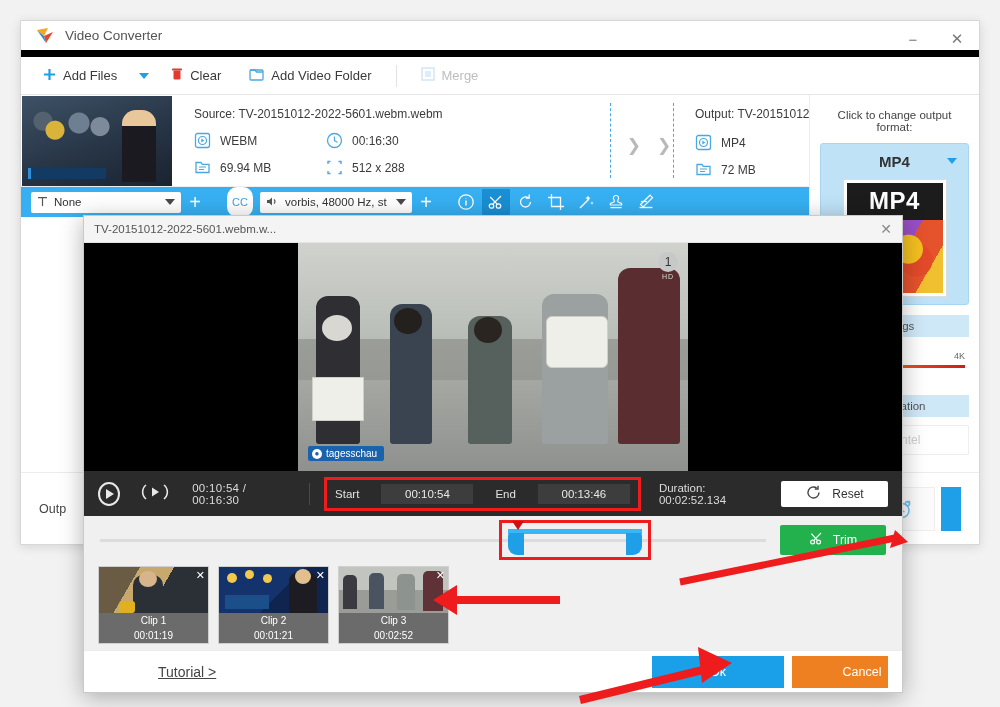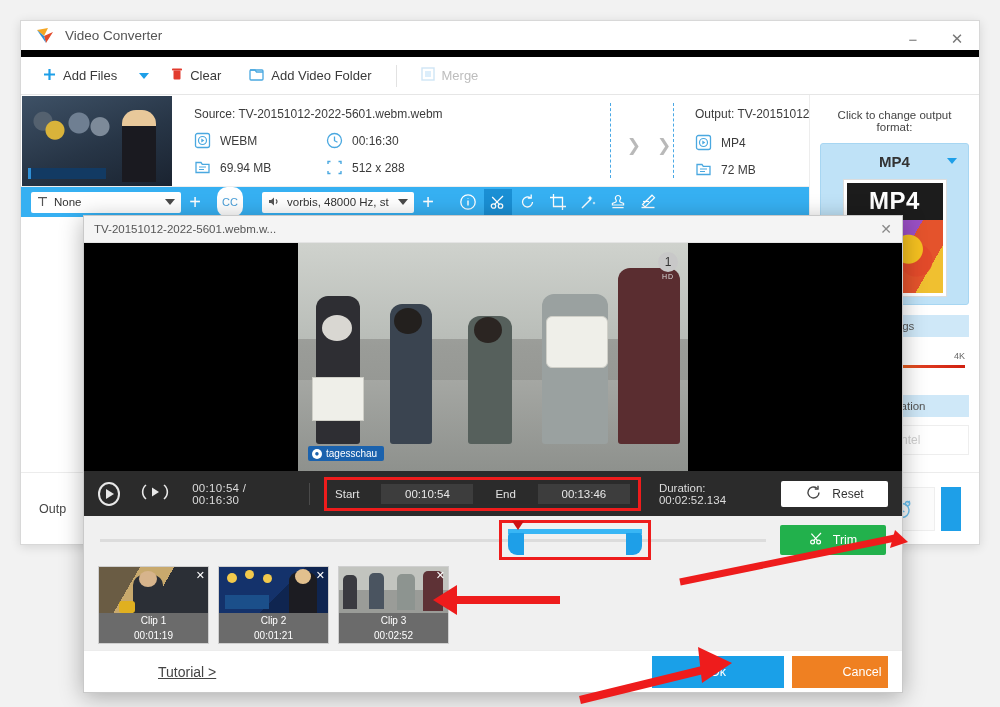--- a/index.html
+++ b/index.html
@@ -89,21 +89,21 @@
     height:30px; background:#36b0f2; display:flex; align-items:center; padding-left:10px; gap:0;
   }
   .sel {
     height:21px; background:#fff; border-radius:2px; display:flex; align-items:center;
     padding:0 6px; font-size:11.5px; color:#333; gap:6px;
   }
   .sel.sub { width:150px; }
   .sel.aud { width:152px; }
   .sel .sel-caret { margin-left:auto; width:0;height:0;border-left:5px solid transparent;border-right:5px solid transparent;border-top:6px solid #4a4a4a; }
   .plus-btn { width:28px; height:28px; display:flex; align-items:center; justify-content:center; color:#fff; font-size:20px; font-weight:300; }
-  .cc-btn { width:26px; height:30px; display:flex; align-items:center; justify-content:center; background:#fff; border-radius:10px; color:#4a9fd8; font-size:11px; margin-left:8px; }
+  .cc-btn { width:26px; height:30px; display:flex; align-items:center; justify-content:center; background:#fff; border-radius:10px; color:#4a9fd8; font-size:11px; margin-left:18px; }
   .tool-icons { display:flex; align-items:center; margin-left:12px; gap:2px; }
   .tic { width:28px; height:26px; display:flex; align-items:center; justify-content:center; }
   .tic.active { background:#1a8fd4; }
 
   
   .output-bar {
     position:absolute; left:0; right:0; bottom:0; height:72px; background:#fff;
     border-top:1px solid #ececec; display:flex; align-items:center; padding:0 18px;
     font-size:12.5px; color:#444;
   }
@@ -380,21 +380,21 @@
       <span>
         <svg width="11" height="11" viewBox="0 0 11 11">
             <path d="M1 1.6h9M5.5 1.6v8.4" stroke="#555" stroke-width="1.2"></path>
           </svg>
       </span>
       <span>None</span>
       <span class="sel-caret"></span>
     </div>
     <div class="plus-btn">+</div>
     <div class="cc-btn">CC</div>
-    <div class="sel aud" style="margin-left:19px;">
+    <div class="sel aud" style="margin-left:7px;">
       <span>
         <svg width="13" height="11" viewBox="0 0 13 11">
             <path d="M1 4h2.2L6 1.5v8L3.2 7H1z" fill="#555"></path>
             <path d="M8 3.4a3 3 0 010 4.2" fill="none" stroke="#555" stroke-width="1.1"></path>
           </svg>
       </span>
       <span>vorbis, 48000 Hz, st</span>
       <span class="sel-caret"></span>
     </div>
     <div class="plus-btn">+</div>

